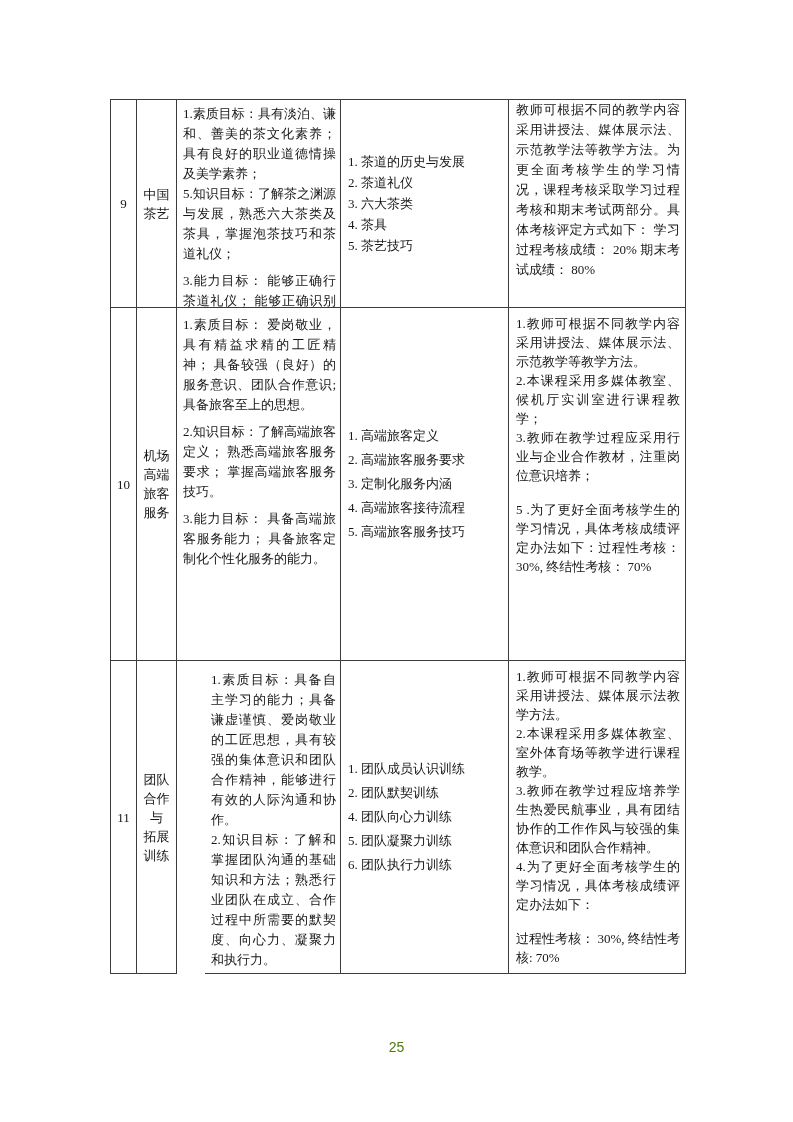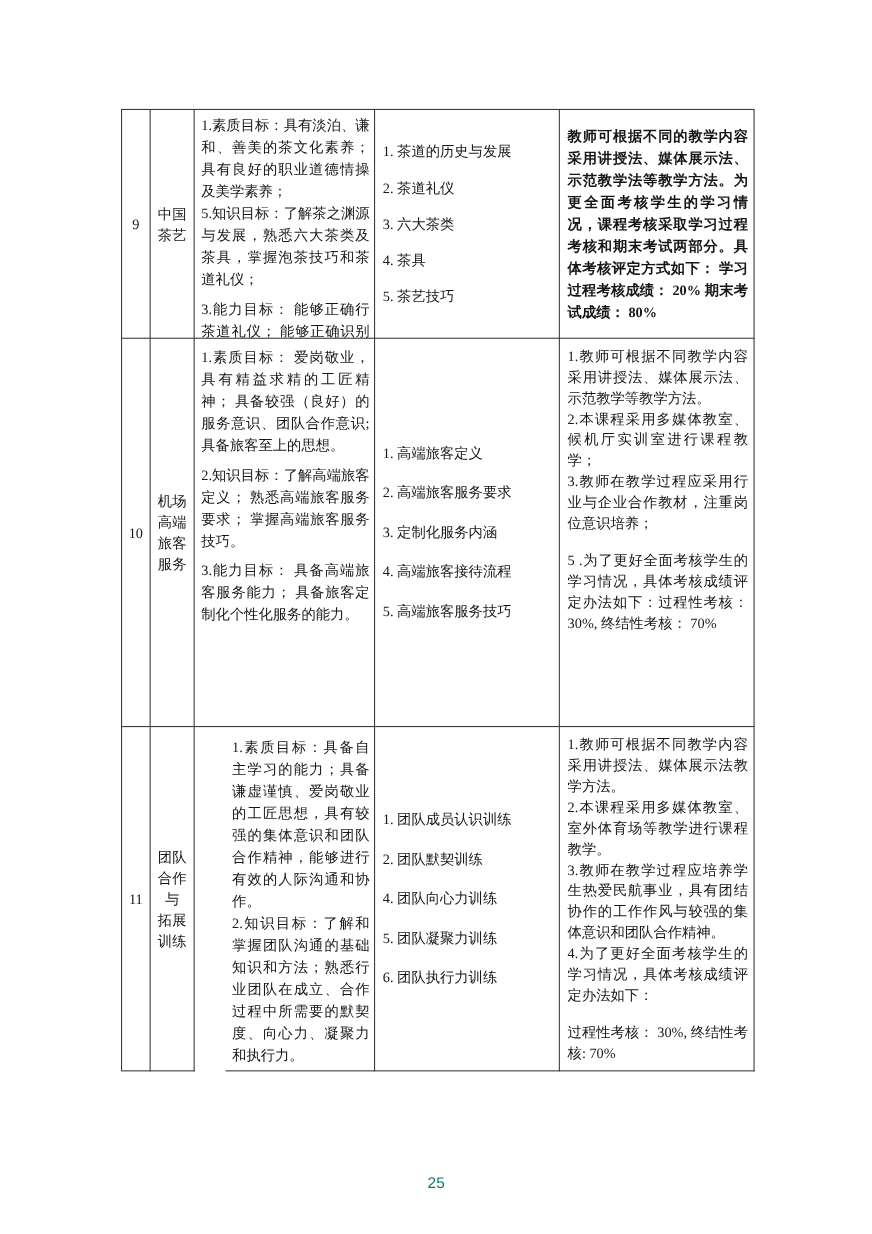--- a/index.html
+++ b/index.html
@@ -48,51 +48,47 @@
     text-align: justify;
   }
   .c-obj p.gap { margin-top: 7px; }
   .r1.c-obj { padding-top: 7px; }
   .r2.c-obj { padding-top: 9px; margin-left: 28px; }
   .c-content {
     display: flex;
     flex-direction: column;
     justify-content: center;
     padding-left: 7px;
-    gap: 12px;
   }
   .c-content .li { line-height: 21px; }
   .r1.c-content .li, .r2.c-content .li { line-height: 24px; }
   .c-meth {
     padding: 6px 5px 0 7px;
   }
   .c-meth p {
     margin: 0;
     line-height: 20px;
     text-align: justify;
   }
   .r0.c-meth {
     display: flex;
     flex-direction: column;
-    justify-content: center;
     padding-top: 0;
-    font-weight: bold;
   }
   .r1.c-meth p, .r2.c-meth p { line-height: 19px; }
   .c-meth p.gap-lg { margin-top: 15px; }
   .page-number {
     position: absolute;
     left: 0;
     top: 1039px;
     width: 100%;
     text-align: center;
     font-family: "Liberation Sans", sans-serif;
     font-size: 14px;
-    color: #0f766e;
-    margin-top: 28px;
+    color: #4d7c0f;
   }
 </style>
 </head>
 <body>
 
 <div class="page">
   <div class="doc-table">
 
     <div class="cell c-no r0">9</div>
     <div class="cell c-name r0">中国

